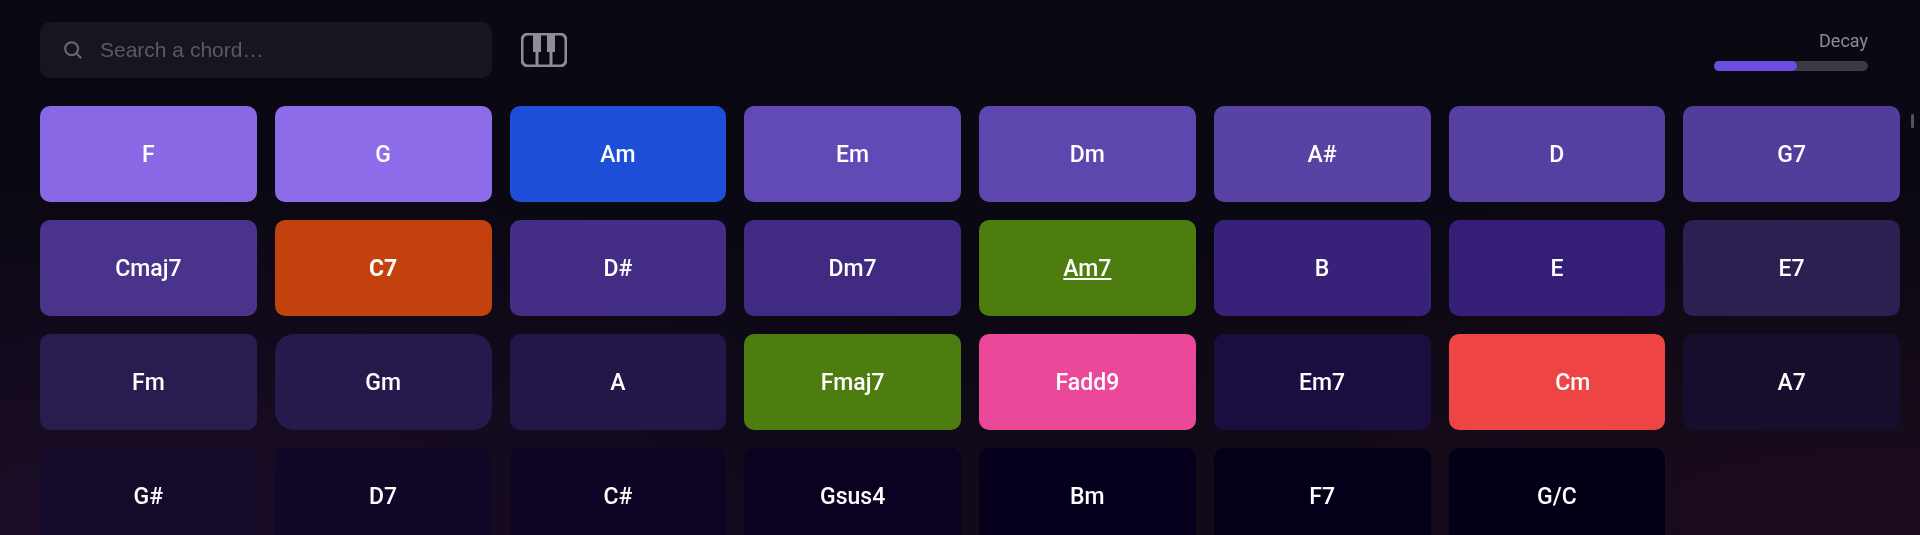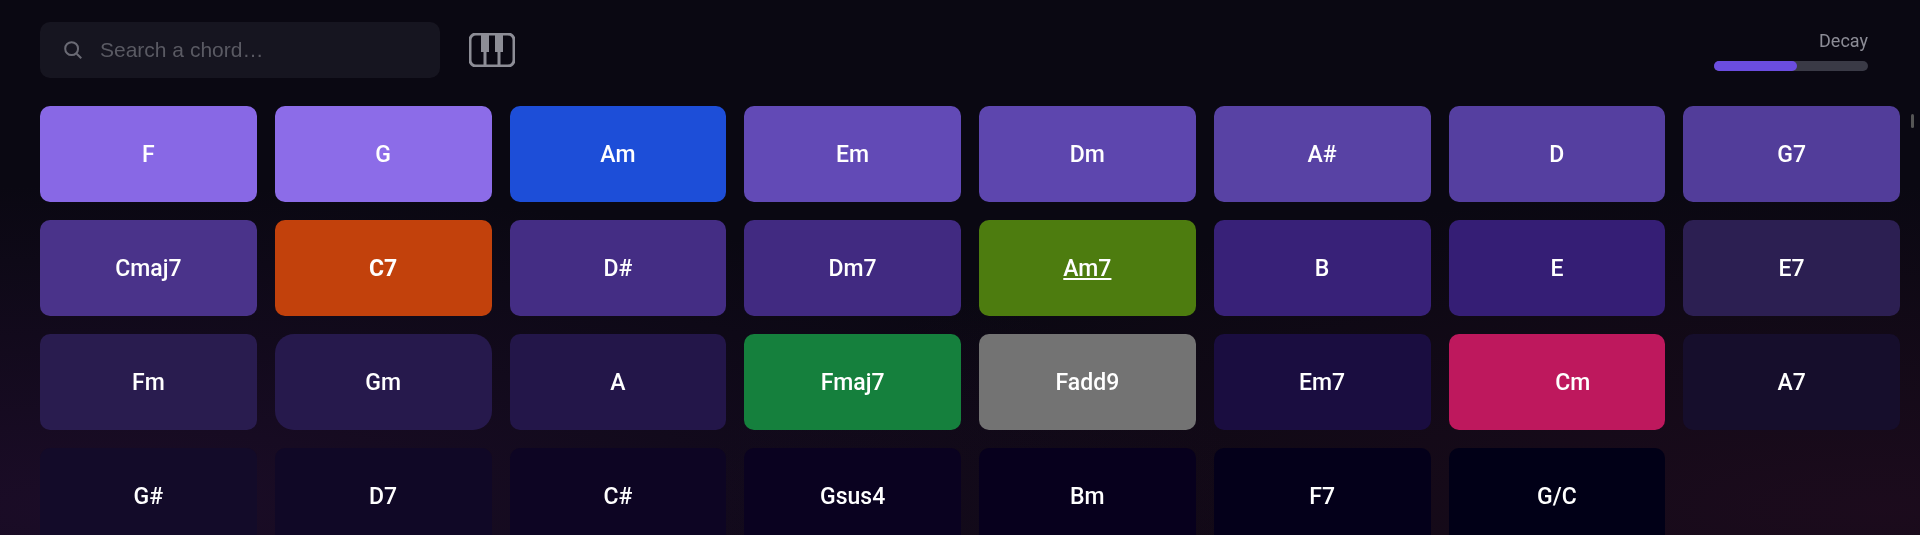--- a/index.html
+++ b/index.html
@@ -24,21 +24,21 @@
       align-items: center;
       gap: 28px;
     }
     .search-wrap {
       display: flex;
       align-items: center;
       background: rgba(70,70,80,0.22);
       border-radius: 10px;
       padding: 0 22px;
       height: 56px;
-      width: 400px;
+      width: 452px;
     }
     .search-wrap .mag {
       width: 22px; height: 22px; margin-right: 16px; flex-shrink:0;
     }
     .search-input {
       background: transparent;
       border: none;
       outline: none;
       color: #ddd;
       font-size: 21px;
@@ -186,30 +186,30 @@
       </div>
       <div class="chord" style="background: rgb(41, 28, 79);">
         <span>Fm</span>
       </div>
       <div class="chord" style="background: rgb(38, 25, 76); border-radius: 19px;">
         <span>Gm</span>
       </div>
       <div class="chord" style="background: rgb(35, 22, 73);">
         <span>A</span>
       </div>
-      <div class="chord" style="background: #15803d;">
+      <div class="chord" style="background: #4d7c0f;">
         <span>Fmaj7</span>
       </div>
-      <div class="chord" style="background: #737373;">
+      <div class="chord" style="background: #ec4899;">
         <span>Fadd9</span>
       </div>
       <div class="chord" style="background: rgb(26, 13, 64); justify-content: center;">
         <span>Em7</span>
       </div>
-      <div class="chord" style="background: #be185d; padding-left: 32px;">
+      <div class="chord" style="background: #ef4444; padding-left: 32px;">
         <span>Cm</span>
       </div>
       <div class="chord" style="background: rgb(22, 14, 44);">
         <span>A7</span>
       </div>
       <div class="chord" style="background: rgb(19, 11, 41);">
         <span>G#</span>
       </div>
       <div class="chord" style="background: rgb(16, 8, 38);">
         <span>D7</span>

